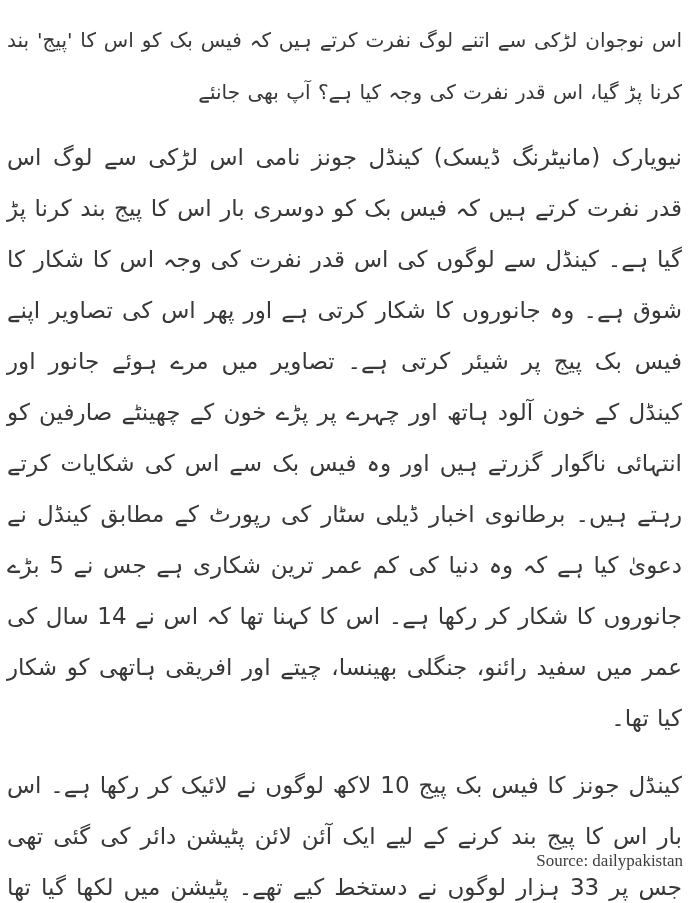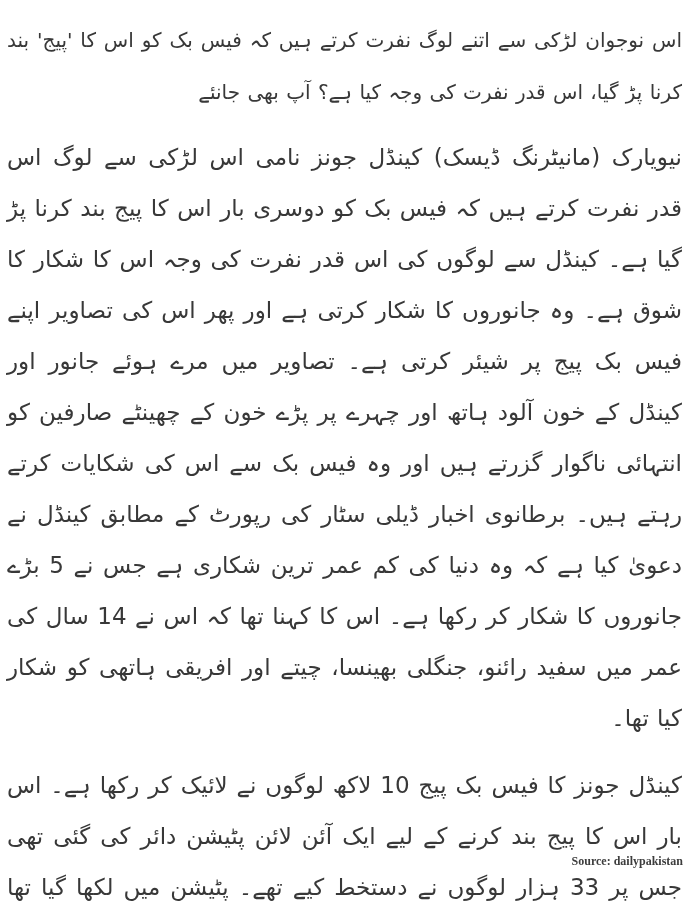--- a/index.html
+++ b/index.html
@@ -36,22 +36,22 @@
   .para {
     margin: 0 0 16px 0;
   }
   .source-line {
     position: absolute;
     right: 6px;
     top: 850px;
     direction: ltr;
     text-align: right;
     font-family: "Liberation Serif", "DejaVu Serif", serif;
-    font-weight: bold;
-    font-size: 12px;
+    font-weight: normal;
+    font-size: 17px;
     color: #3d3d3d;
     line-height: 22px;
   }
 </style>
 </head>
 <body>
 
 <div class="page">
 
   <h1 class="urdu headline">اس نوجوان لڑکی سے اتنے لوگ نفرت کرتے ہیں کہ فیس بک کو اس کا 'پیج' بند کرنا پڑ گیا، اس قدر نفرت کی وجہ کیا ہے؟ آپ بھی جانئے</h1>

